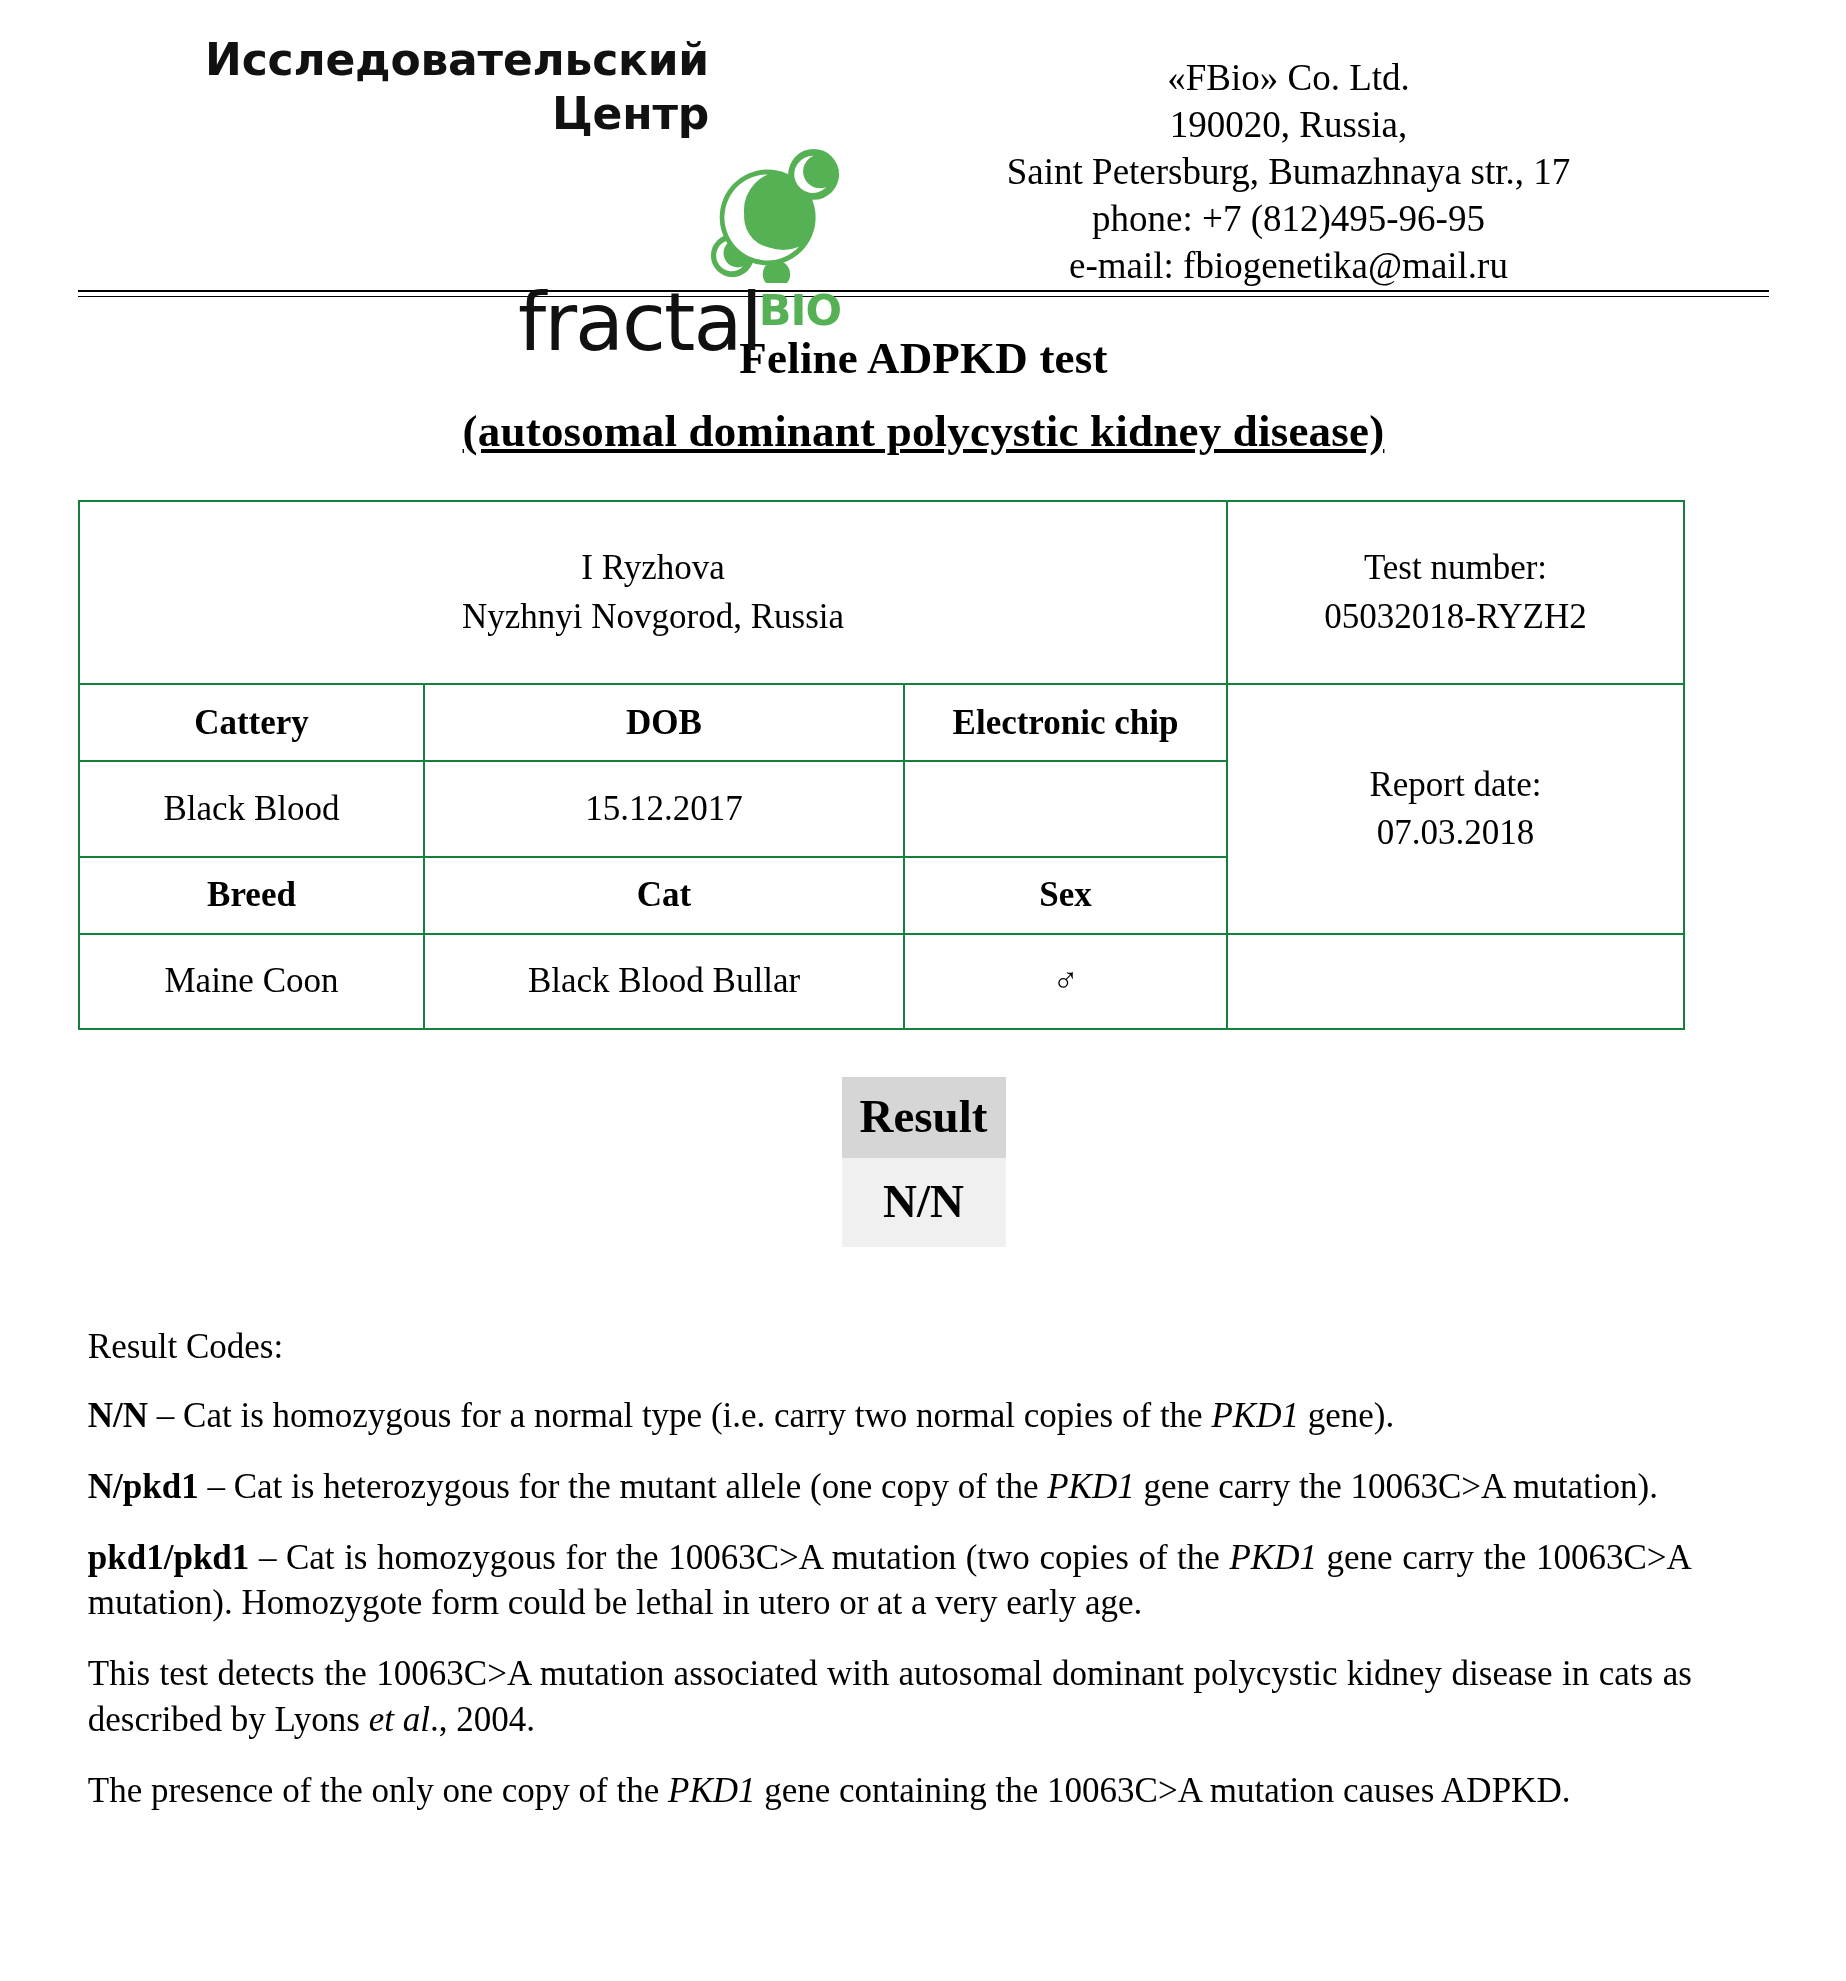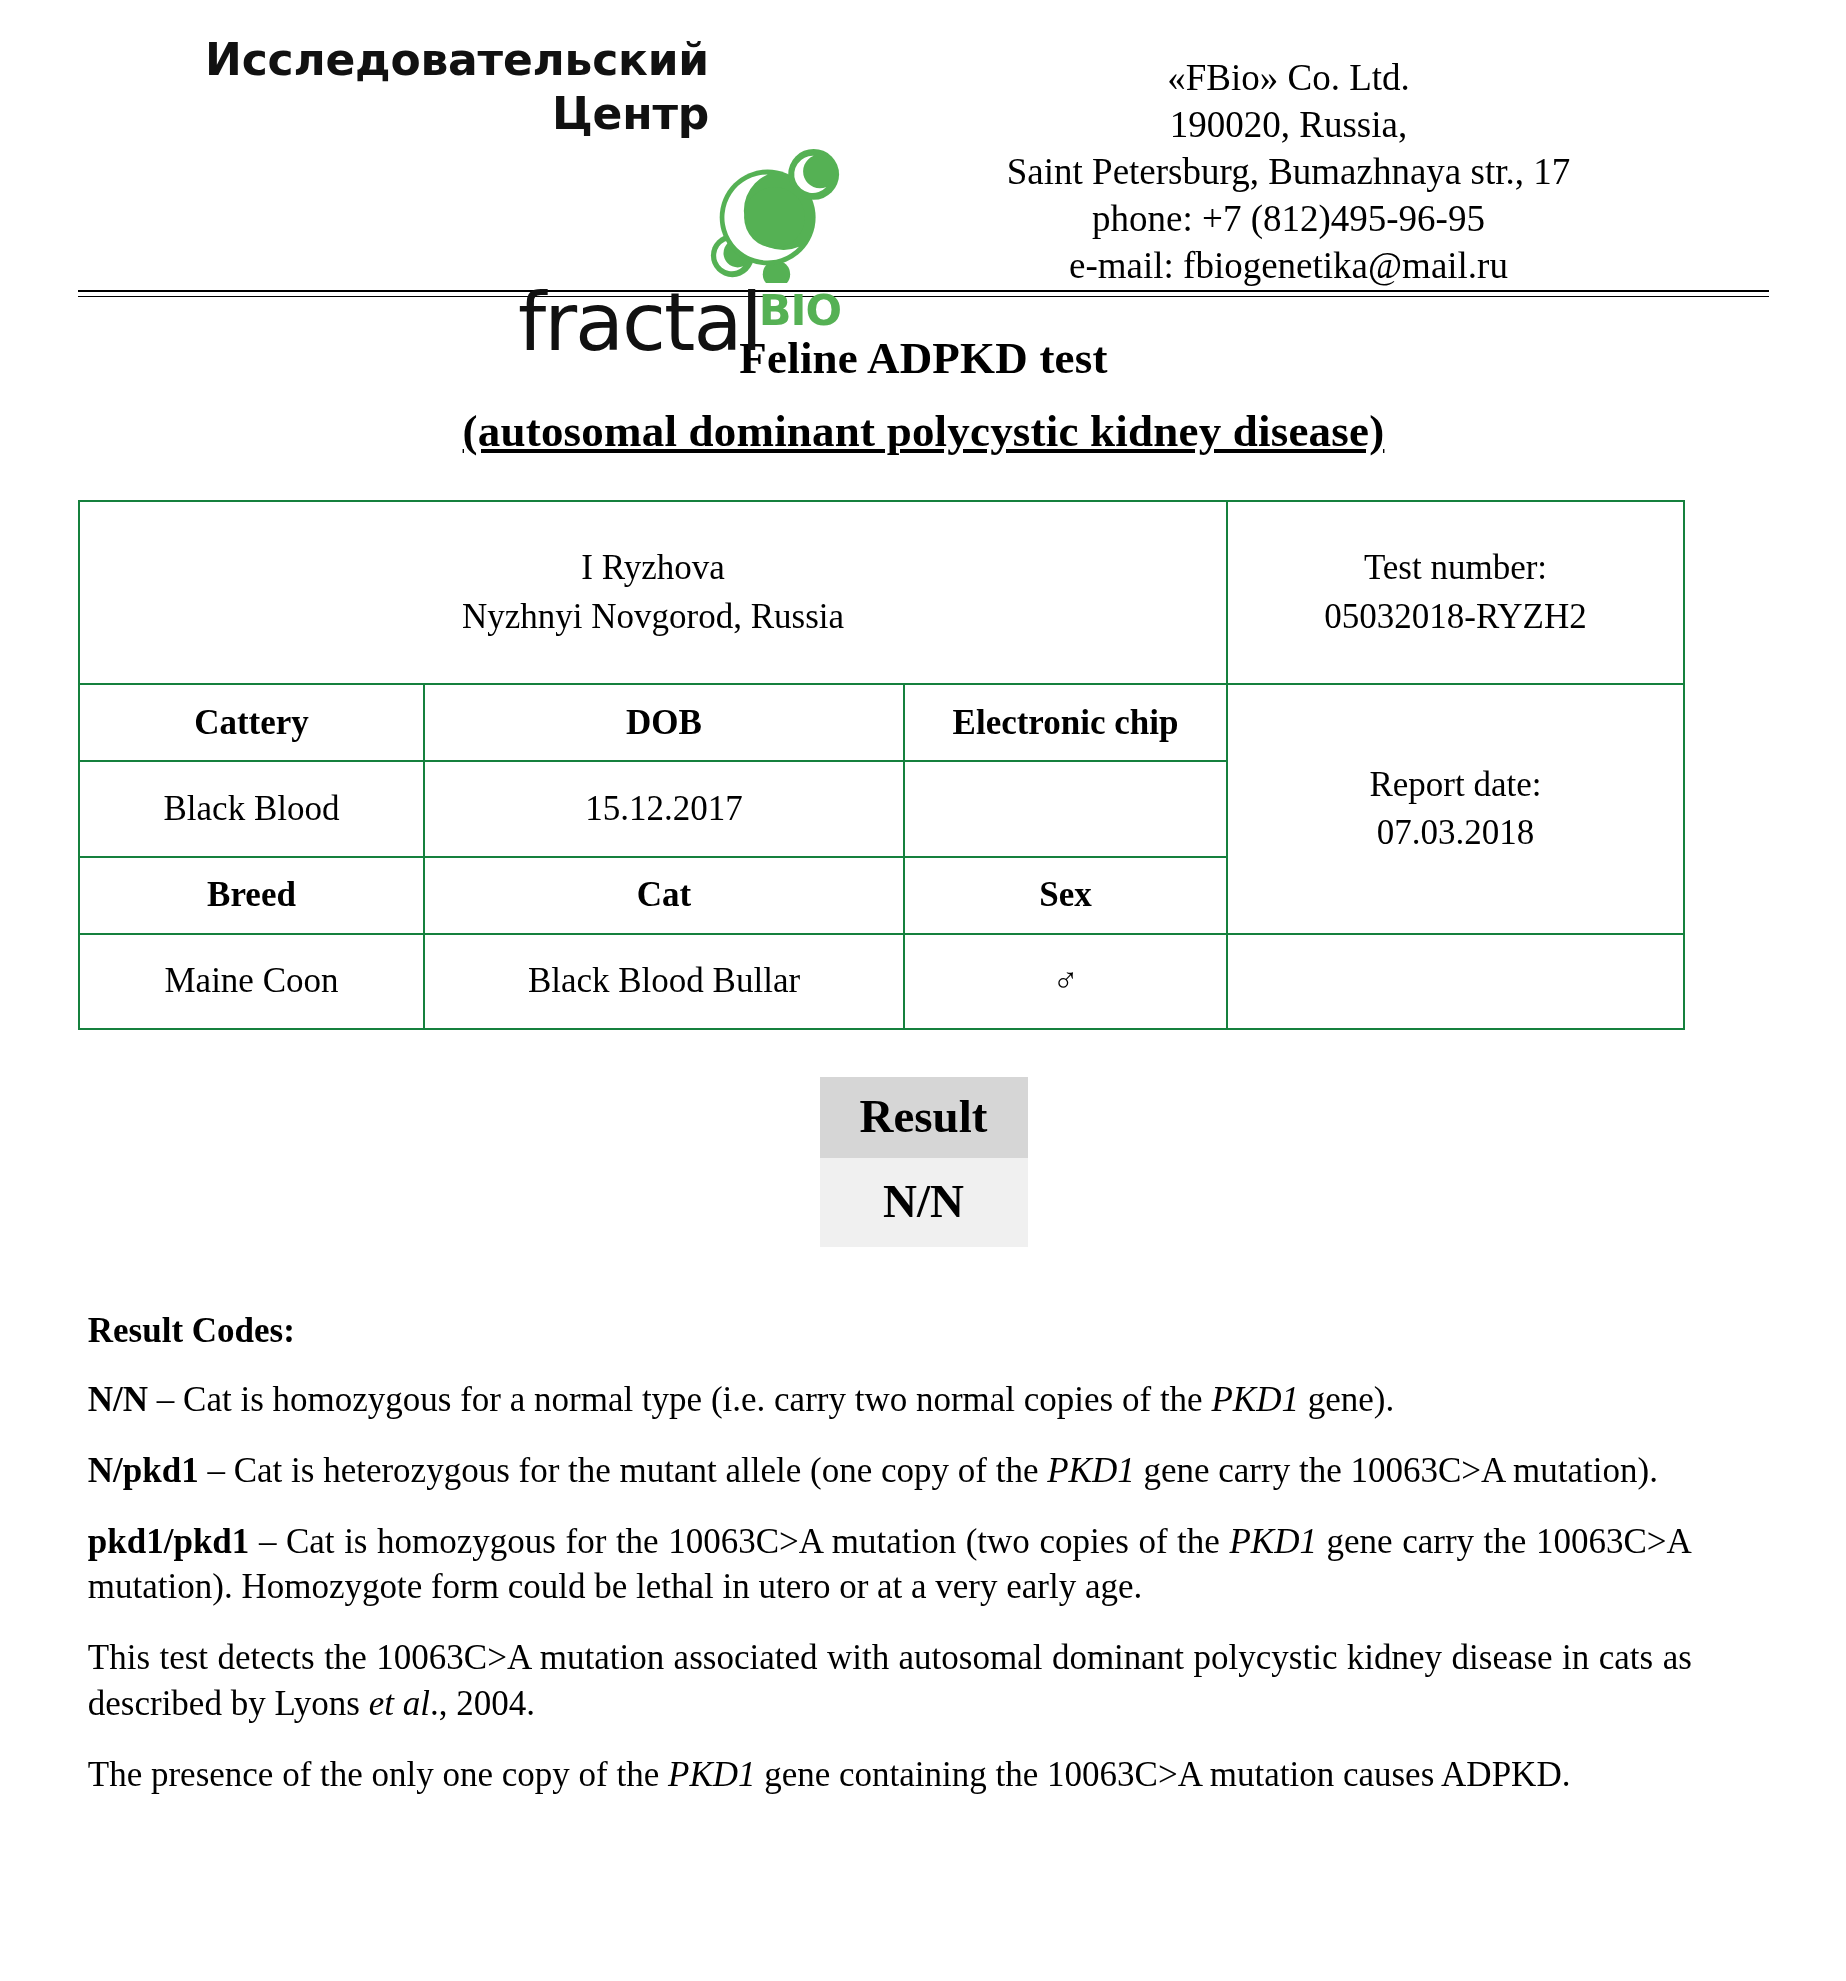--- a/index.html
+++ b/index.html
@@ -140,43 +140,43 @@
   td.hdr        { font-weight: 700; height: 63px; }
   td.val        { height: 82px; }
   td.report-cell{ line-height: 1.38; }
 
   
   .result-wrap {
     display: flex;
     justify-content: center;
     margin-top: 47px;
   }
-  .result-box { width: 208px; }
+  .result-box { width: 164px; }
   .result-head {
     background: #d6d6d6;
     text-align: center;
     font-weight: 700;
     font-size: 47px;
     padding: 13.7px 0 15.7px;
     line-height: 1.1;
   }
   .result-val {
     background: #f0f0f0;
     text-align: center;
     font-weight: 700;
     font-size: 47px;
     padding: 17.6px 0 19.6px;
     line-height: 1.1;
   }
 
   
   .codes-heading {
-    font-weight: 700;
+    font-weight: 400;
     font-size: 35px;
-    margin-top: 64px;
+    margin-top: 80px;
     margin-left: 9.8px;
   }
   p.body {
     font-size: 35px;
     line-height: 1.30;
     text-align: justify;
     margin: 25.5px 9.8px 0 9.8px;
     width: 1604px;
     box-sizing: border-box;
   }

